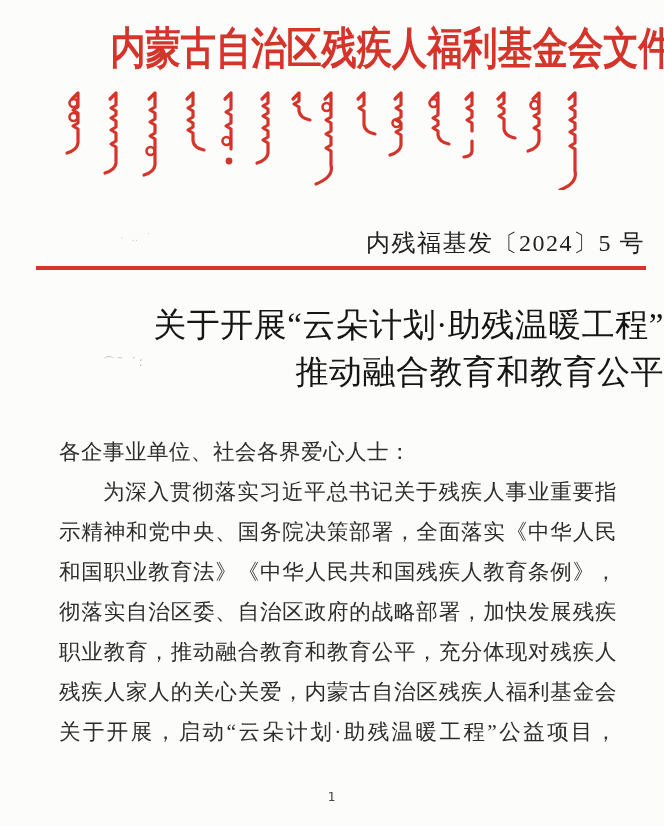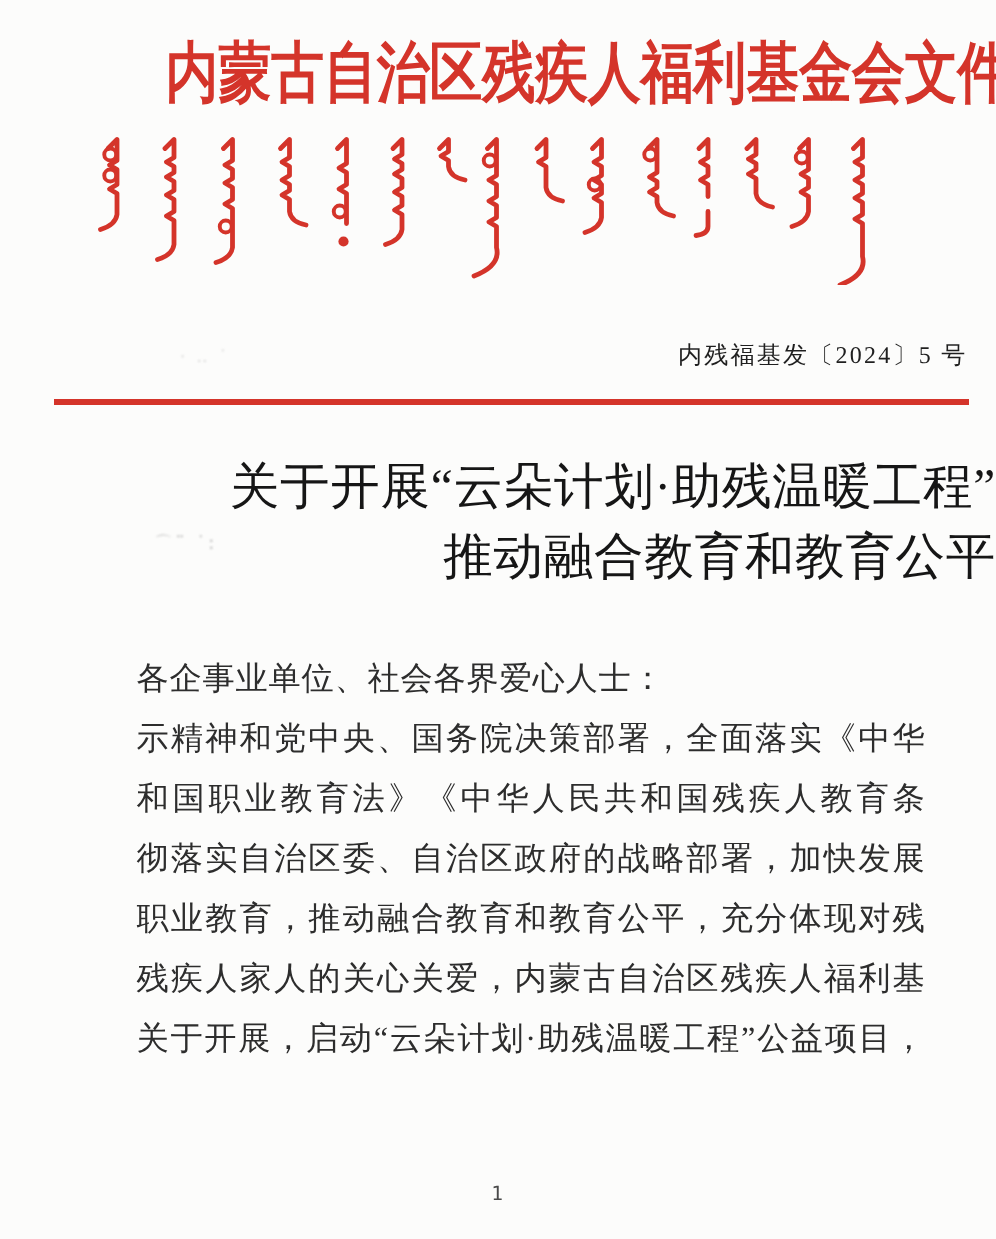--- a/index.html
+++ b/index.html
@@ -22,34 +22,34 @@
   }
   .org-title .squeeze{
     display:inline-block;transform:scaleX(0.80);transform-origin:50% 50%;
     letter-spacing:0px;
   }
   
   .mn-banner{position:absolute;top:90px;left:52px;width:560px;height:100px;}
   
   .doc-number{
     position:absolute;top:227px;right:19px;
-    font-size:16px;color:#1f1f1f;letter-spacing:1.5px;white-space:nowrap;
+    font-size:24px;color:#1f1f1f;letter-spacing:1.5px;white-space:nowrap;
   }
   
   .red-rule{position:absolute;top:266px;left:36px;width:610px;height:4px;background:var(--red);}
   
   .doc-title{
     position:absolute;top:302px;left:0;width:100%;text-align:right;
     color:var(--title-text);font-weight:normal;font-size:33px;line-height:47px;
     letter-spacing:0.5px;white-space:nowrap;
   }
   
   .body-text{
     position:absolute;top:432px;left:59px;right:47px;
-    color:var(--body-text);font-size:21.5px;margin-left:32px;
+    color:var(--body-text);font-size:21.5px;
   }
   .body-line{height:40px;line-height:40px;letter-spacing:0.5px;white-space:nowrap;}
   .body-line.jl{
     white-space:normal;text-align:justify;text-align-last:justify;
     overflow:hidden;
   }
   .body-line.indent{text-indent:44px;}
   
   .smudge{position:absolute;color:#8a8a8a;filter:blur(0.7px);opacity:0.55;
     font-size:11px;letter-spacing:2px;font-family:"DejaVu Sans",sans-serif;}
@@ -109,20 +109,21 @@
   <div class="doc-title">
     <div>关于开展“云朵计划·助残温暖工程”</div>
     <div>推动融合教育和教育公平</div>
   </div>
 
   <div class="smudge s2">⌒¨
  ˙:</div>
 
   <div class="body-text">
     <div class="body-line">各企事业单位、社会各界爱心人士：</div>
+    <div class="body-line jl indent">为深入贯彻落实习近平总书记关于残疾人事业重要指</div>
     <div class="body-line jl">示精神和党中央、国务院决策部署，全面落实《中华人民共</div>
     <div class="body-line jl">和国职业教育法》《中华人民共和国残疾人教育条例》，贯</div>
     <div class="body-line jl">彻落实自治区委、自治区政府的战略部署，加快发展残疾人</div>
     <div class="body-line jl">职业教育，推动融合教育和教育公平，充分体现对残疾人和</div>
     <div class="body-line jl">残疾人家人的关心关爱，内蒙古自治区残疾人福利基金会积</div>
     <div class="body-line jl">关于开展，启动“云朵计划·助残温暖工程”公益项目，</div>
   </div>
 
   <div class="page-num">1</div>
 

